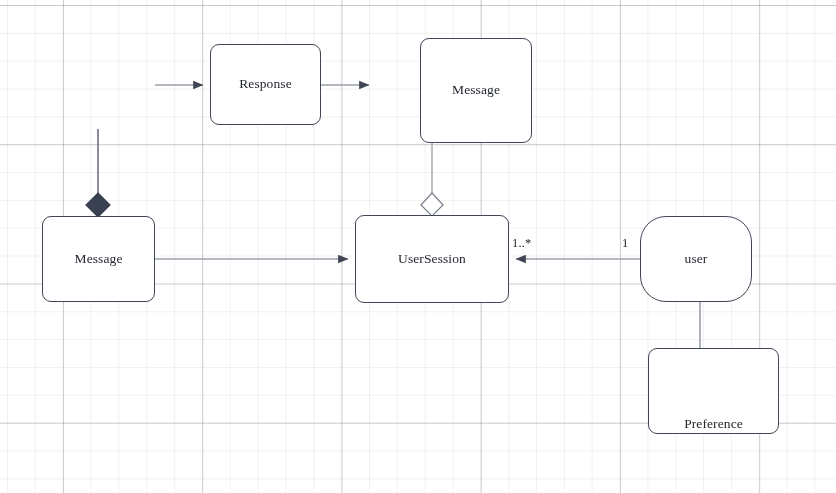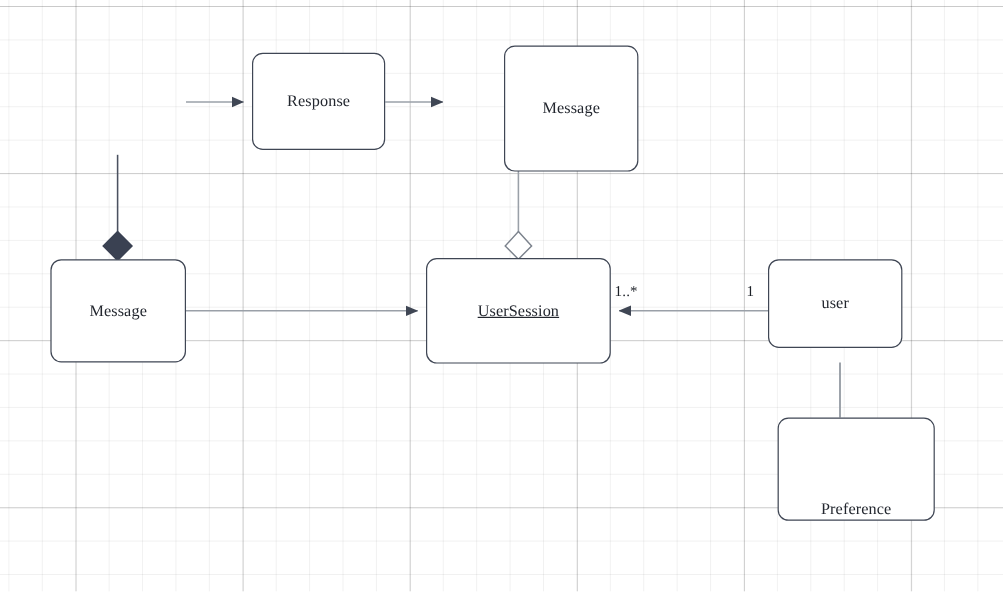--- a/index.html
+++ b/index.html
@@ -112,25 +112,25 @@
   </div>
 
   <div class="node" style="left:376px; top:38px; width:112px; height:105px;margin-left:44px;">
     <span>Message</span>
   </div>
 
   <div class="node" style="left:42px; top:216px; width:113px; height:86px;">
     <span>Message</span>
   </div>
 
-  <div class="node" style="left:355px; top:215px; width:154px; height:88px;text-decoration:underline;">
+  <div class="node" style="left:355px; top:215px; width:154px; height:88px;">
     <span>UserSession</span>
   </div>
 
-  <div class="node" style="left:640px; top:216px; width:112px; height:74px;">
+  <div class="node" style="left:640px; top:216px; width:112px; height:86px;border-radius:26px;">
     <span>user</span>
   </div>
 
   <div class="node" style="left:648px; top:348px; width:131px; height:86px;align-items:flex-end;">
     <span>Preference</span>
   </div>
 
   <div class="mult" style="left:512px; top:236px;">1..*</div>
 
   <div class="mult" style="left:622px; top:236px;">1</div>

